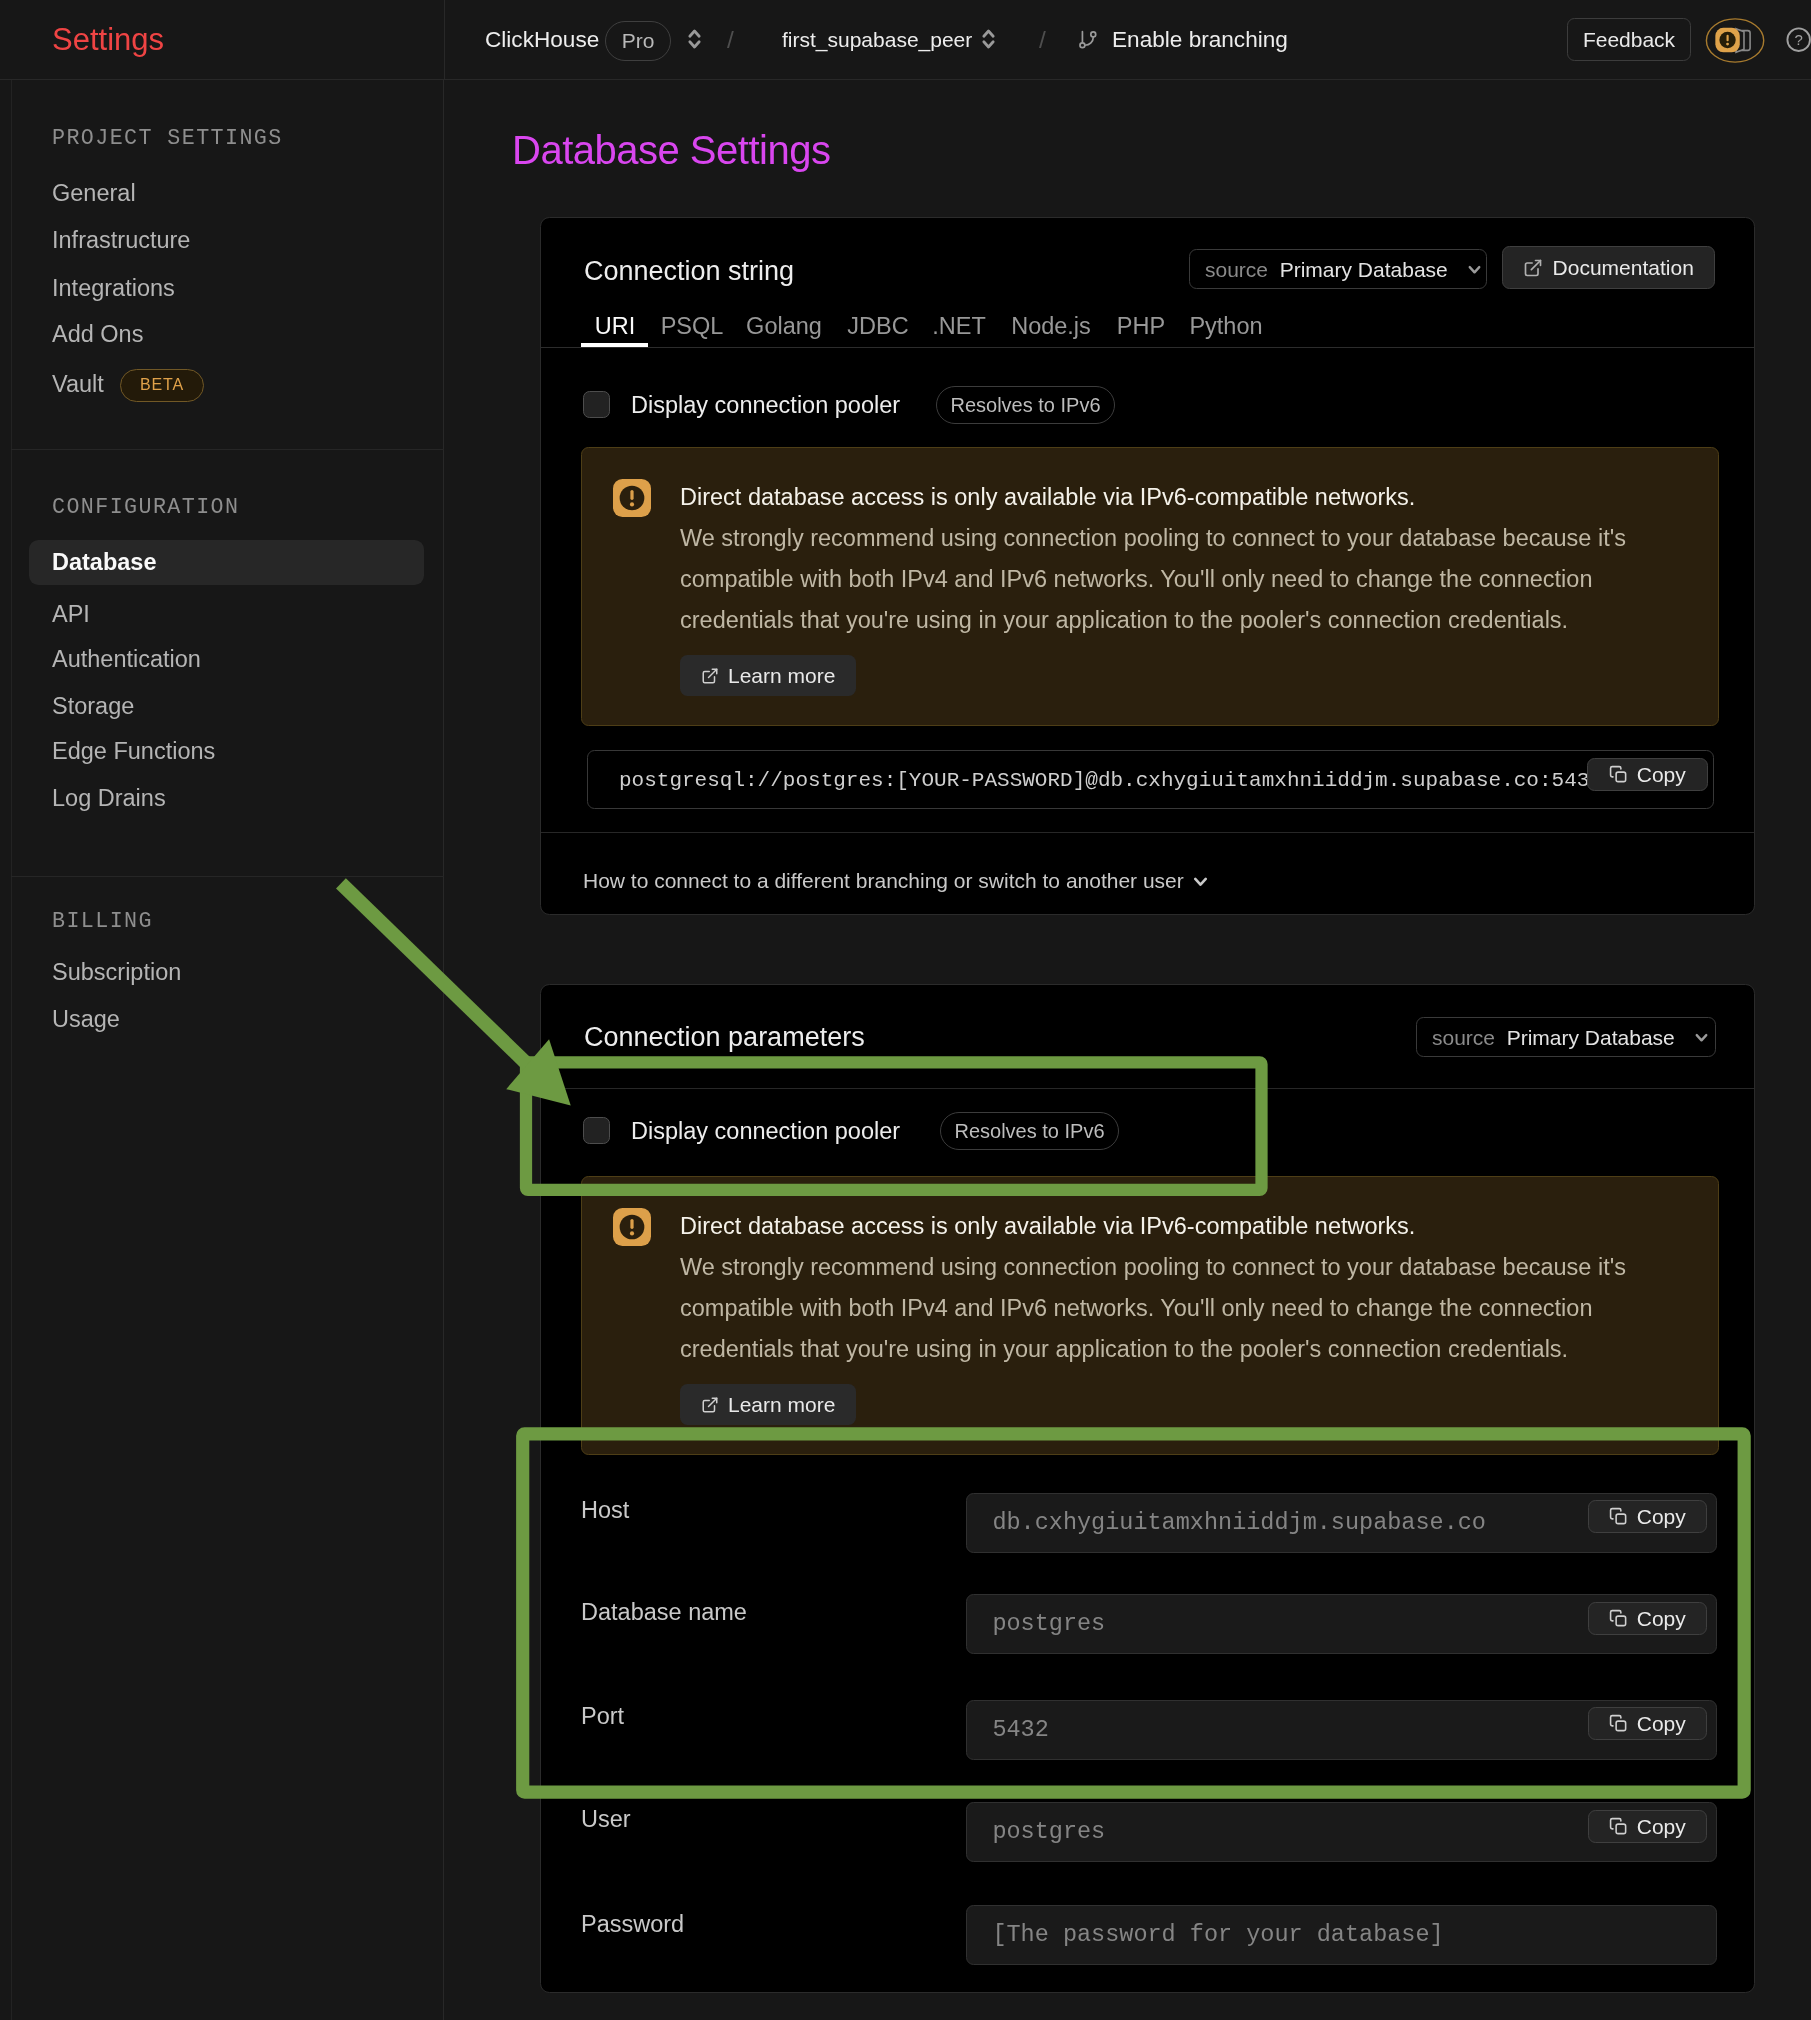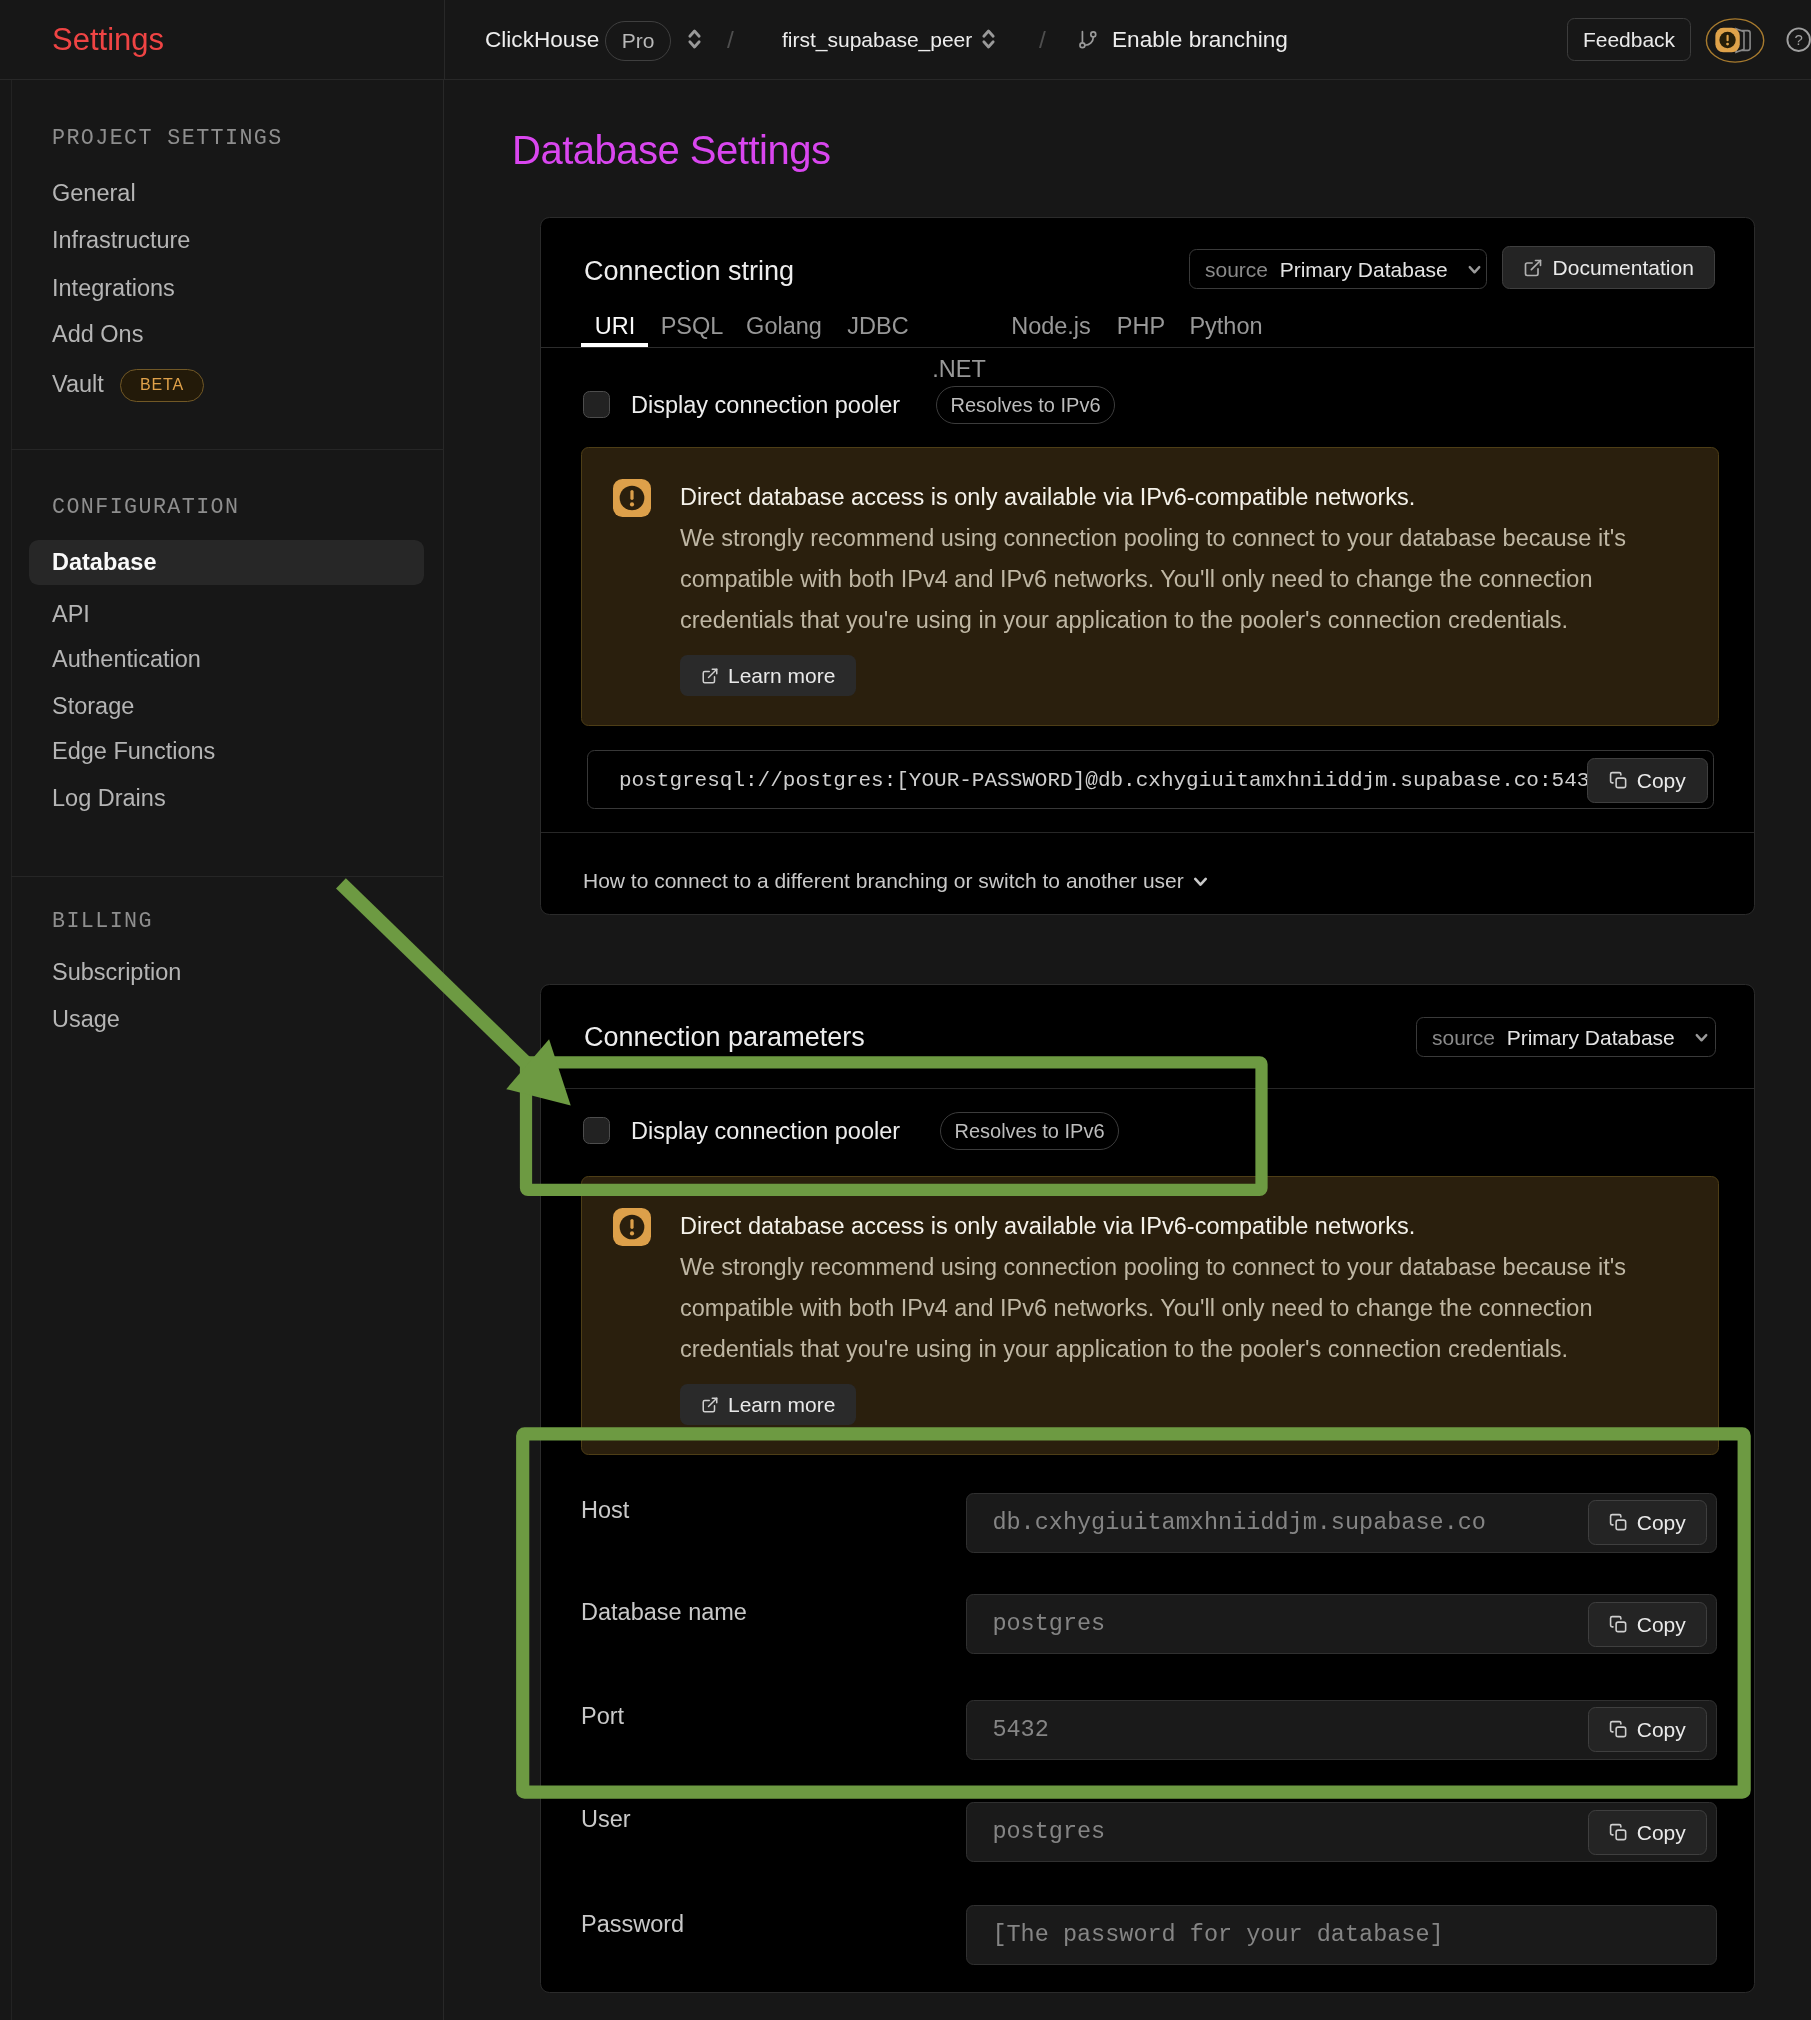--- a/index.html
+++ b/index.html
@@ -52,21 +52,21 @@
   .warn-title { position:absolute; left:98px; top:36px; font-size:23.5px; color:#f5f2ea; }
   .warn-body { position:absolute; left:98px; top:70px; font-size:23.5px; color:#bfb7a4; line-height:41px; }
   .btn-learn { position:absolute; left:98px; top:207px; width:176px; height:41px; background:#2a2a2a;
     border-radius:7.5px; color:#e9e9e9; font-size:21px; display:flex; align-items:center;
     justify-content:center; gap:9.4px; }
   .mono { font-family:"Liberation Mono", monospace; }
   .codebox { position:absolute; left:46px; top:532px; width:1127px; height:59px;
     border:0.9px solid #383838; border-radius:7.5px; overflow:hidden; }
   .codebox .code { position:absolute; left:31px; top:0; height:59px; line-height:59px;
     font-size:21px; color:#cfcfcf; white-space:nowrap; }
-  .btn-copy { position:absolute; width:121px; height:45px; background:#242424; border:0.9px solid #3f3f3f;
+  .btn-copy { position:absolute; width:121px; height:33px; background:#242424; border:0.9px solid #3f3f3f;
     border-radius:7.5px; color:#eaeaea; font-size:21px; display:flex; align-items:center;
     justify-content:center; gap:8.5px; }
   .sep { position:absolute; left:0; width:1213px; height:0.9px; background:#272727; }
   .rowlabel { position:absolute; left:40px; font-size:23.5px; color:#c9c9c9; }
   .input { position:absolute; left:425px; width:751px; height:60px; background:#1a1a1a;
     border:0.9px solid #303030; border-radius:7.5px; }
   .input .val { position:absolute; left:25.4px; top:0; height:58px; line-height:58px;
     font-size:23.5px; color:#858585; white-space:nowrap; }
   .chev { stroke:#9a9a9a; stroke-width:2.5; fill:none; stroke-linecap:round; stroke-linejoin:round; }
 </style>
@@ -154,21 +154,21 @@
           <path d="M10 14L21 3"></path>
         </svg>
       Documentation
     </div>
     <div class="tab-border"></div>
     <div class="tab-underline"></div>
     <span class="tab active" style="left:74px;">URI</span>
     <span class="tab" style="left:151px;">PSQL</span>
     <span class="tab" style="left:243px;">Golang</span>
     <span class="tab" style="left:337px;">JDBC</span>
-    <span class="tab" style="left:418px;margin-top:43px;">.NET</span>
+    <span class="tab" style="left:418px;">.NET</span>
     <span class="tab" style="left:510px;">Node.js</span>
     <span class="tab" style="left:600px;">PHP</span>
     <span class="tab" style="left:685px;">Python</span>
     <div class="checkbox" style="left:42px; top:173px;"></div>
     <div class="cb-label" style="top:174px;">Display connection pooler</div>
     <div class="pill-ipv6" style="left:395px; top:168px;">Resolves to IPv6</div>
     <div class="warn" style="top:229px;">
       <div class="warn-icon"></div>
       <svg class="abs" style="left:31px; top:31px;" width="38" height="38" viewBox="0 0 40 40">
         <circle cx="20" cy="20" r="13" fill="#2a1f0d"></circle>

